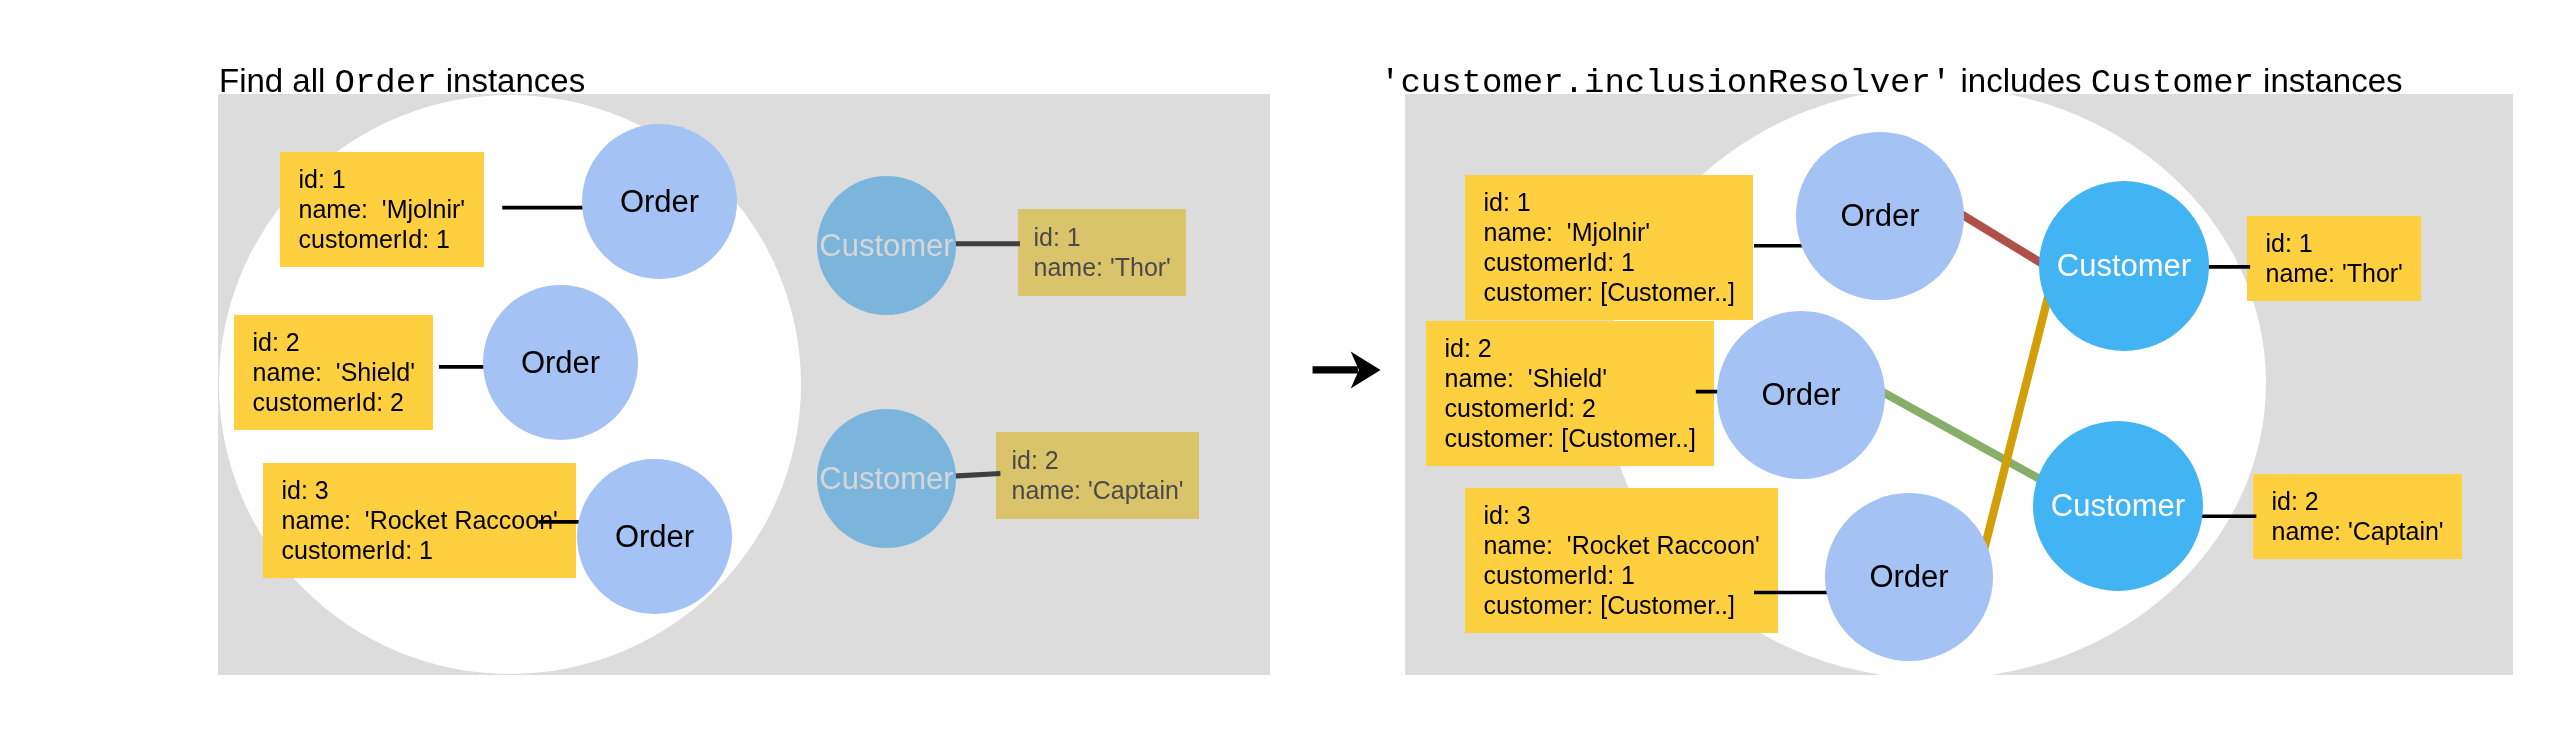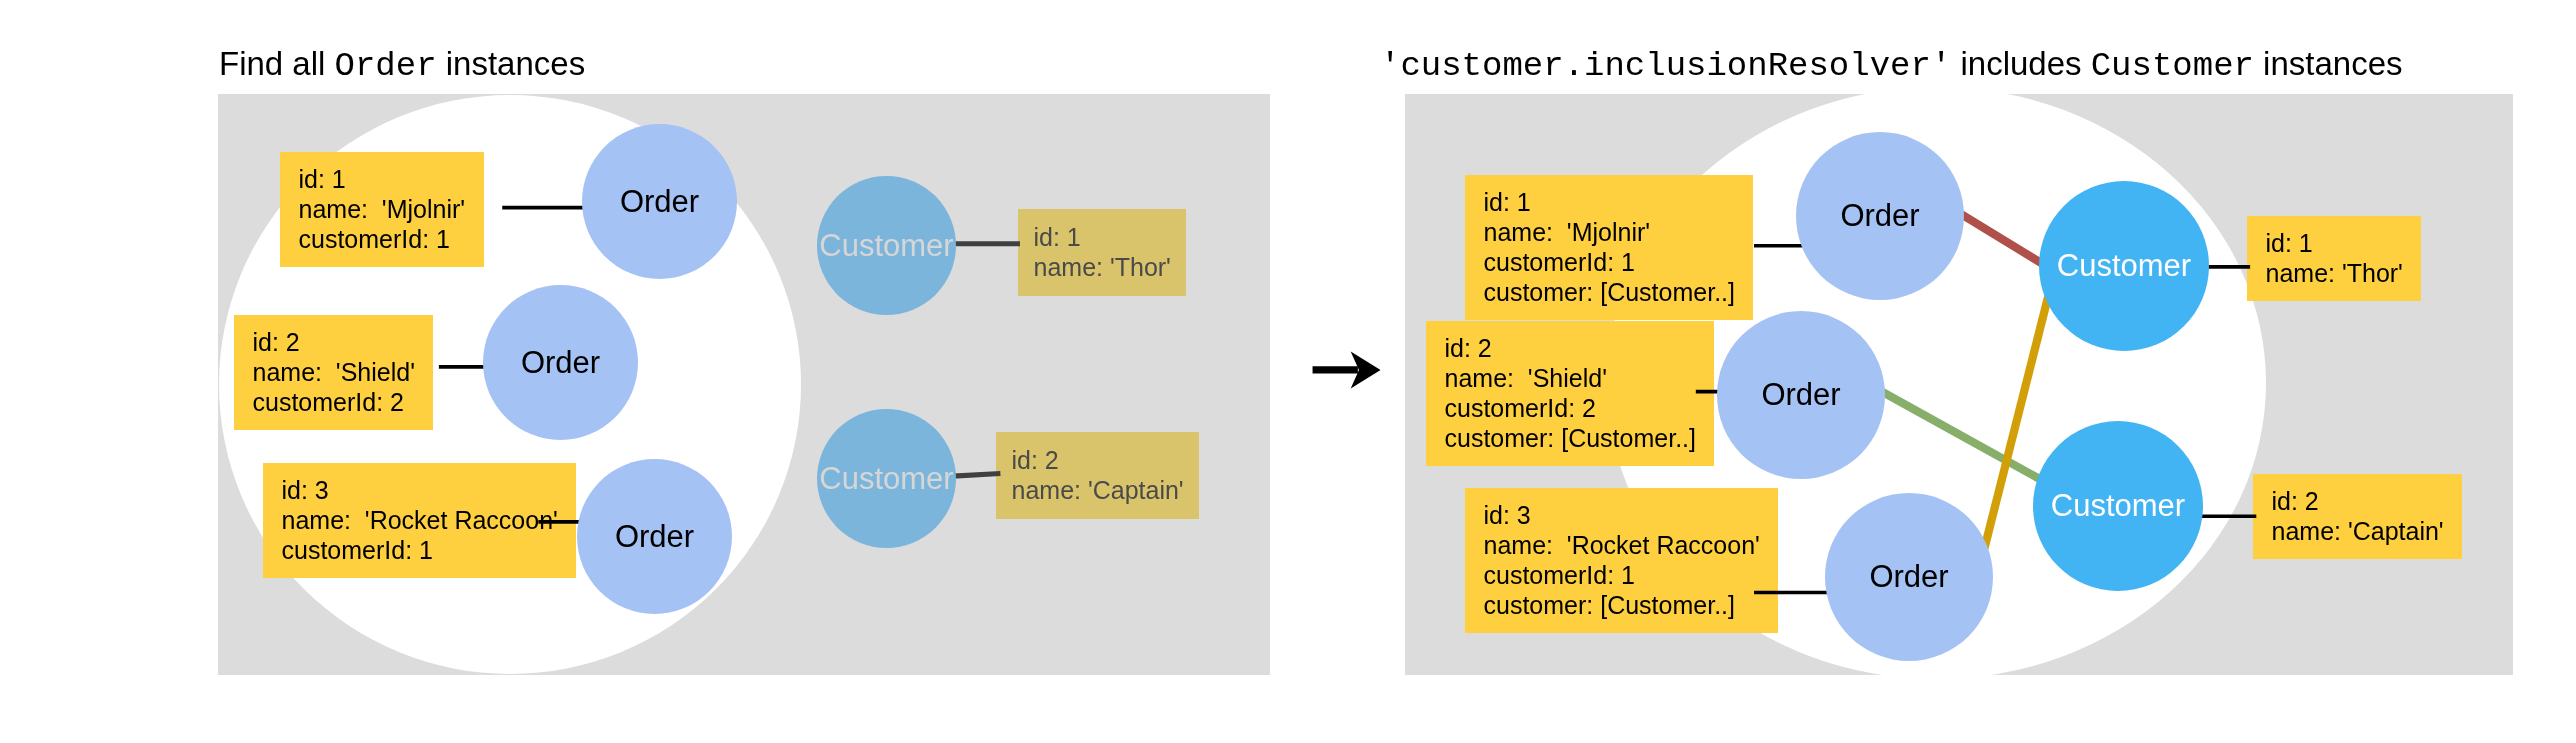--- a/index.html
+++ b/index.html
@@ -5,21 +5,21 @@
   html,body{margin:0;padding:0;background:#ffffff;}
   .canvas{
     position:relative;
     width:2825px;height:744px;
     background:#ffffff;
     overflow:hidden;
     font-family:"Liberation Sans", sans-serif;
   }
   
   .title{
-    position:absolute;top:45px;
+    position:absolute;top:62px;
     font-size:33px;color:#000;
     white-space:nowrap;
   }
   .title .mono{
     font-family:"Liberation Mono", monospace;
     font-size:34px;
   }
   .title-left{left:219px;}
   .title-right{left:1380px;}
 

